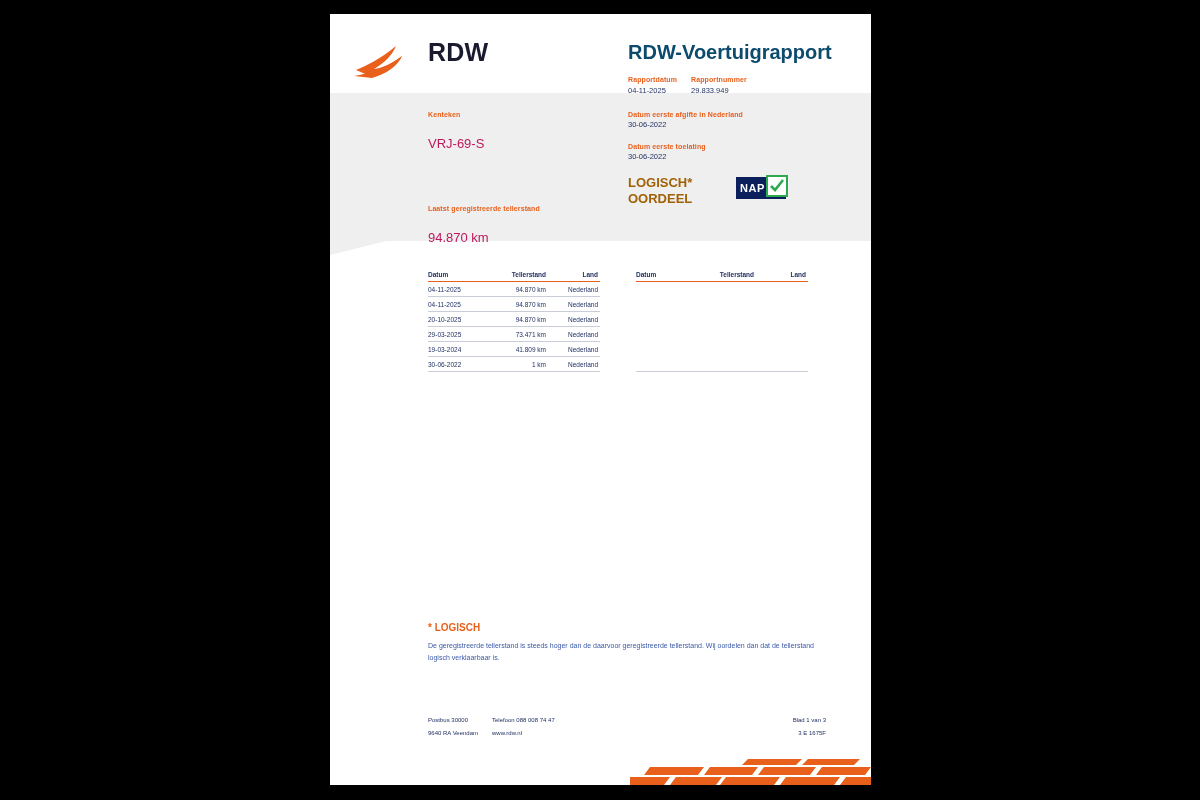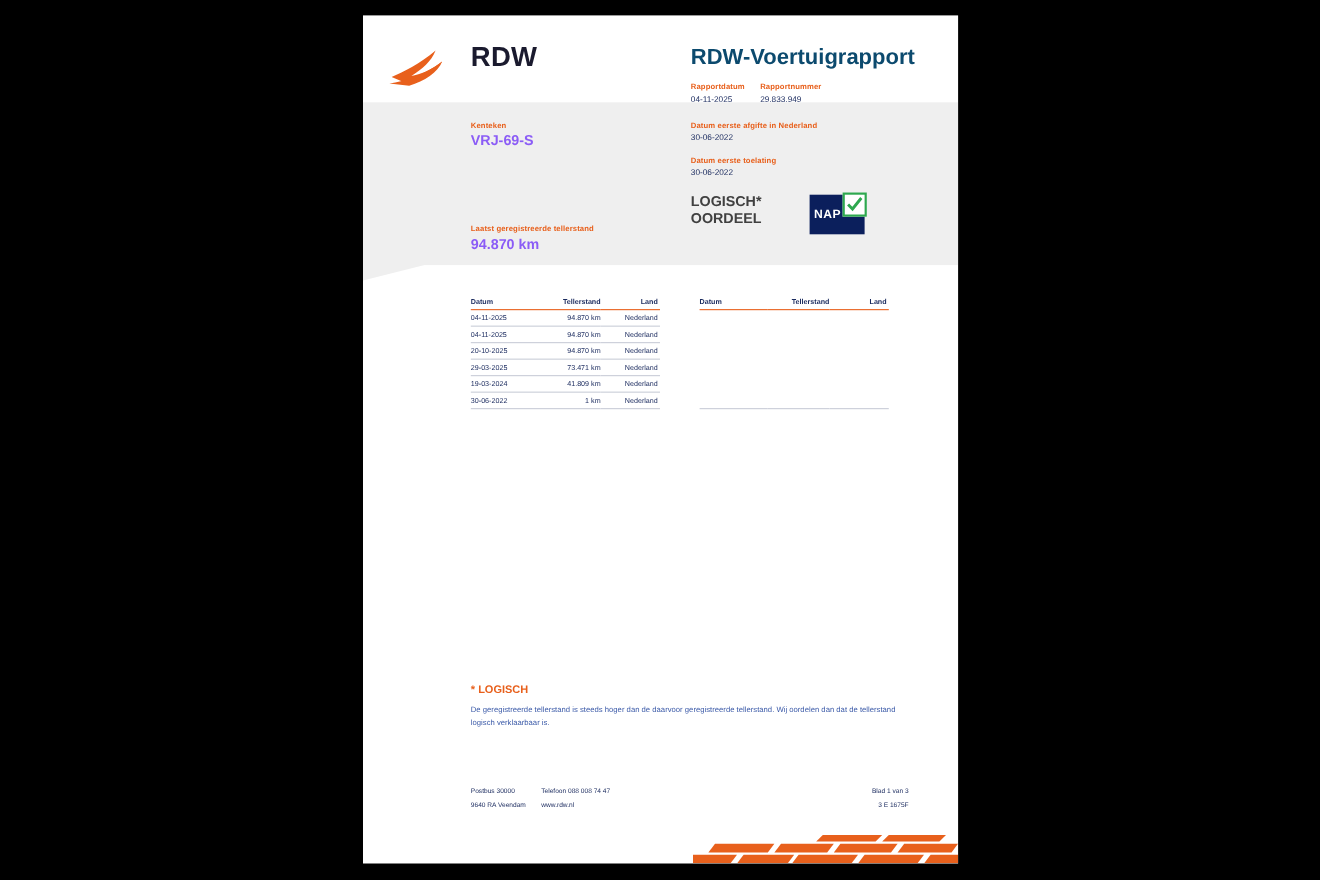--- a/index.html
+++ b/index.html
@@ -91,49 +91,48 @@
     border-right: 56px solid transparent;
   }
   .band-inner { position: relative; height: 100%; }
   .f-label {
     color: #e8601c;
     font-weight: bold;
     font-size: 7px;
     letter-spacing: 0.1px;
   }
   .f-value {
-    color: #8b5cf6;
+    color: #be185d;
     font-size: 13px;
-    margin-top: 2px;
-    font-weight: bold;
+    margin-top: 18px;
   }
   .f-value-sm {
     color: #1a2a5e;
     font-size: 7.5px;
     margin-top: 2px;
   }
   .col-left { position: absolute; left: 98px; top: 18px; width: 180px; }
   .col-right { position: absolute; left: 298px; top: 18px; width: 200px; }
   .block { margin-bottom: 14px; }
   .odo-block { position: absolute; left: 98px; top: 112px; }
   .oordeel {
     position: absolute;
     left: 298px;
     top: 82px;
-    color: #404040;
+    color: #a16207;
     font-weight: bold;
     font-size: 13px;
     line-height: 16px;
   }
   .nap-badge {
     position: absolute;
     left: 406px;
     top: 84px;
     width: 50px;
-    height: 36px;
+    height: 22px;
     background: #0b1f5c;
     color: #ffffff;
     font-weight: bold;
     font-size: 11px;
     letter-spacing: 0.5px;
     display: flex;
     align-items: center;
     padding-left: 4px;
     box-sizing: border-box;
   }

